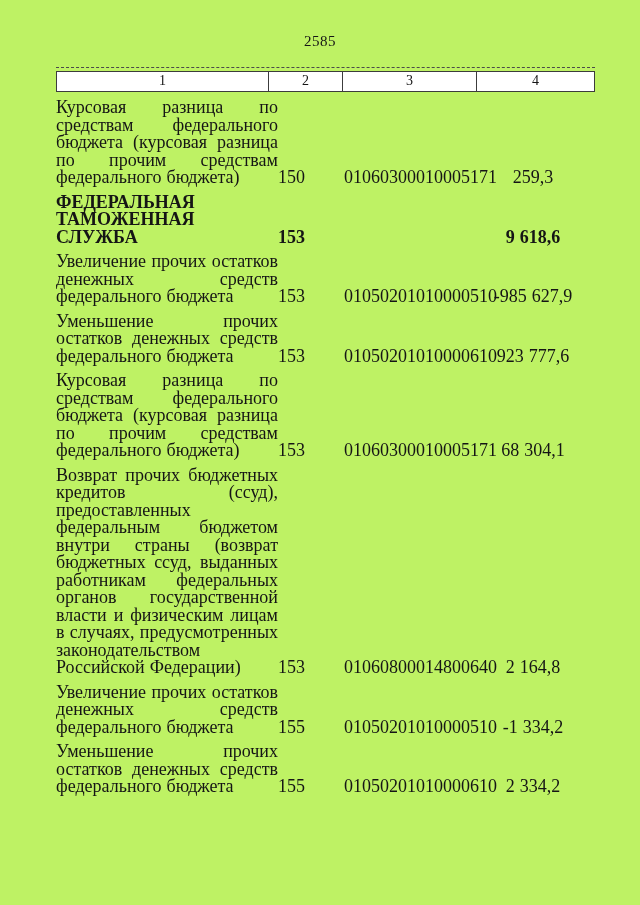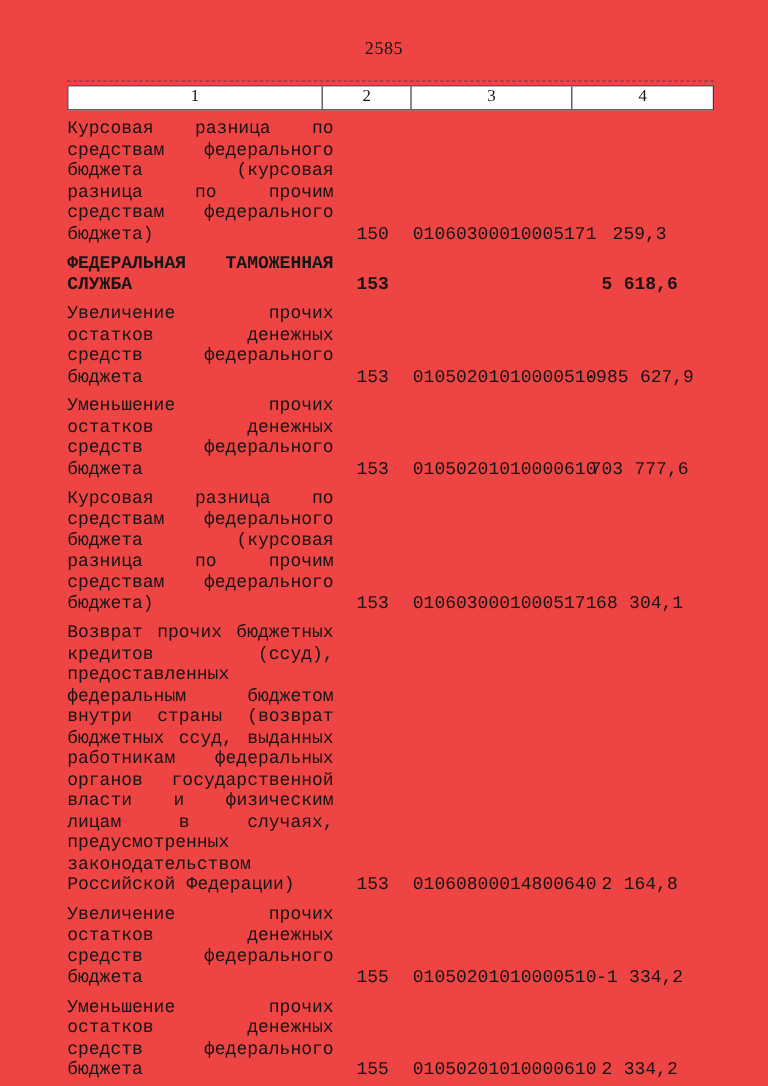--- a/index.html
+++ b/index.html
@@ -4,21 +4,21 @@
 <style>
   html, body {
     margin: 0;
     padding: 0;
     background: #ffffff;
   }
   .page {
     position: relative;
     width: 640px;
     height: 905px;
-    background: #ef4444;
+    background: #bef264;
     font-family: "Liberation Serif", "DejaVu Serif", serif;
     color: #151515;
     overflow: hidden;
   }
   .page-number {
     position: absolute;
     top: 33px;
     left: 0;
     right: 0;
     text-align: center;
@@ -59,30 +59,29 @@
   .hcell:last-child { border-right: none; }
   
   .budget-table {
     width: 539px;
     border-collapse: collapse;
     table-layout: fixed;
   }
   .budget-table td {
     vertical-align: bottom;
     padding: 7px 0 0 0;
-    font-size: 15px;
+    font-size: 18px;
     line-height: 17.5px;
     word-spacing: 0.5px;
-    font-family: Liberation Mono, monospace;
   }
   td.c1 {
     text-align: justify;
     text-align-last: left;
   }
-  td.c2 { text-align: center; }
+  td.c2 { }
   td.c3 { text-align: left; padding-left: 1px; }
   td.c4 { text-align: center; padding-right: 6px; }
   tr.bold td { font-weight: bold; }
 </style>
 </head>
 <body>
 
 <div class="page">
 
   <div class="page-number">2585</div>
@@ -107,33 +106,33 @@
           <tr>
             <td class="c1">Курсовая разница по средствам федерального бюджета (курсовая разница по прочим средствам федерального бюджета)</td>
             <td class="c2">150</td>
             <td class="c3">01060300010005171</td>
             <td class="c4">259,3</td>
           </tr>
           <tr class="bold">
             <td class="c1">ФЕДЕРАЛЬНАЯ ТАМОЖЕННАЯ СЛУЖБА</td>
             <td class="c2">153</td>
             <td class="c3"></td>
-            <td class="c4">5 618,6</td>
+            <td class="c4">9 618,6</td>
           </tr>
           <tr>
             <td class="c1">Увеличение прочих остатков денежных средств федерального бюджета</td>
             <td class="c2">153</td>
             <td class="c3">01050201010000510</td>
             <td class="c4">-985 627,9</td>
           </tr>
           <tr>
             <td class="c1">Уменьшение прочих остатков денежных средств федерального бюджета</td>
             <td class="c2">153</td>
             <td class="c3">01050201010000610</td>
-            <td class="c4">703 777,6</td>
+            <td class="c4">923 777,6</td>
           </tr>
           <tr>
             <td class="c1">Курсовая разница по средствам федерального бюджета (курсовая разница по прочим средствам федерального бюджета)</td>
             <td class="c2">153</td>
             <td class="c3">01060300010005171</td>
             <td class="c4">68 304,1</td>
           </tr>
           <tr>
             <td class="c1">Возврат прочих бюджетных кредитов (ссуд), предоставленных федеральным бюджетом внутри страны (возврат бюджетных ссуд, выданных работникам федеральных органов государственной власти и физическим лицам в случаях, предусмотренных законодательством Российской Федерации)</td>
             <td class="c2">153</td>

